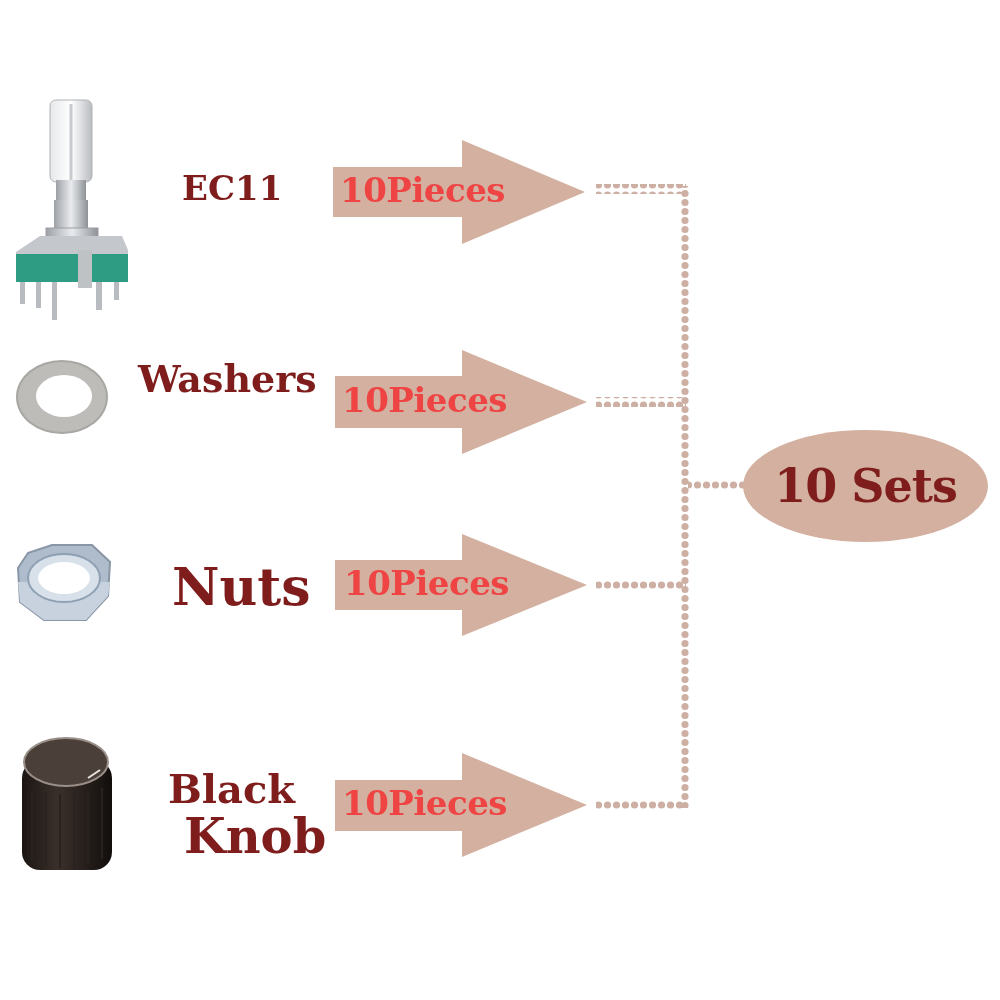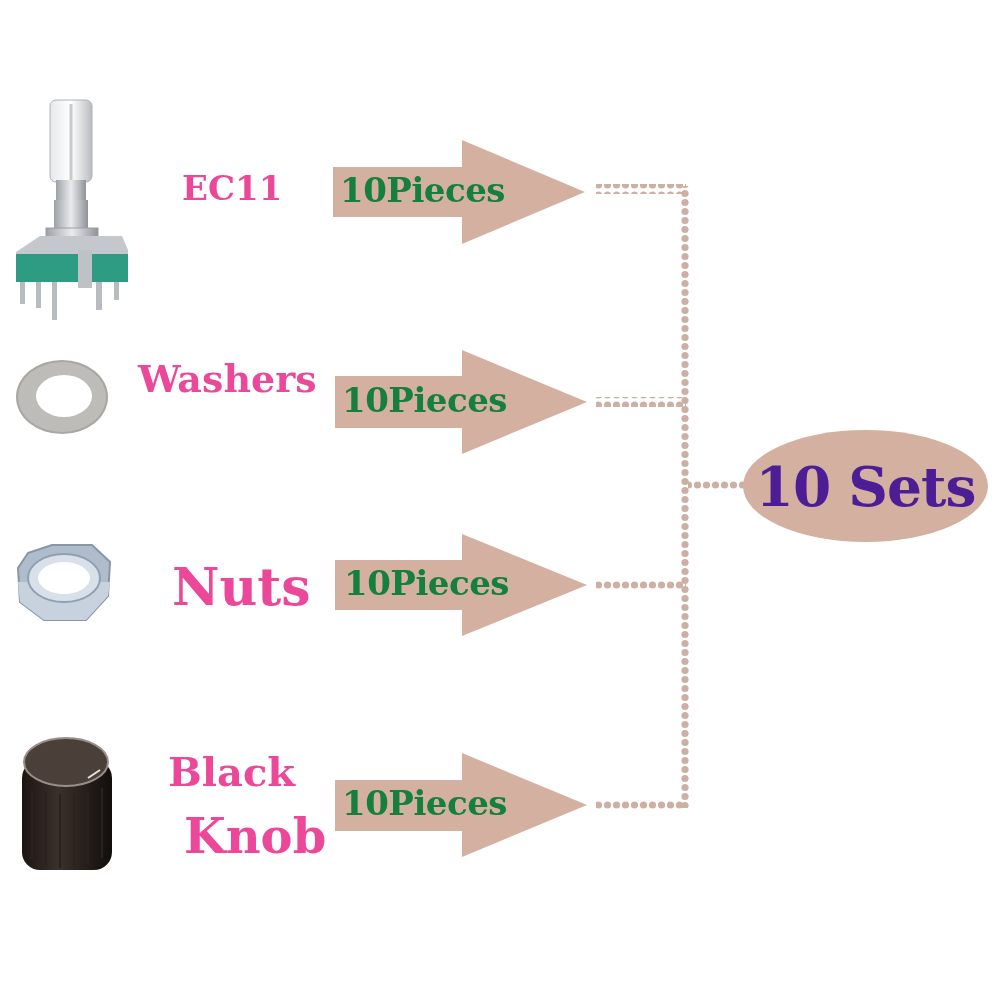--- a/index.html
+++ b/index.html
@@ -1,23 +1,23 @@
 <!DOCTYPE html>
 <html><head>
 <meta charset="utf-8">
 <style>
   html, body { margin: 0; padding: 0; background: #ffffff; }
   body { width: 1000px; height: 1000px; position: relative; overflow: hidden;
          font-family: "DejaVu Serif", "Liberation Serif", serif; }
-  .label { position: absolute; color: #ec4899; font-family: "DejaVu Serif", serif; font-weight: bold; }
+  .label { position: absolute; color: #7f1d1d; font-family: "DejaVu Serif", serif; font-weight: bold; }
   .arrow-text { position: absolute; font-family: "DejaVu Serif", serif; font-weight: bold;
-                color: #15803d; font-size: 34px; letter-spacing: -0.5px; white-space: nowrap; }
+                color: #ef4444; font-size: 34px; letter-spacing: -0.5px; white-space: nowrap; }
   .sets-ellipse { position: absolute; left: 743px; top: 430px; width: 245px; height: 112px;
                   border-radius: 50%; display: flex; align-items: center; justify-content: center; }
-  .sets-text { font-family: "DejaVu Serif", serif; font-weight: bold; font-size: 55px; color: #4c1d95;
+  .sets-text { font-family: "DejaVu Serif", serif; font-weight: bold; font-size: 46px; color: #7f1d1d;
                letter-spacing: -1px; }
   svg { position: absolute; left: 0; top: 0; }
 </style>
 </head>
 <body>
 
 <svg width="1000" height="1000" viewBox="0 0 1000 1000">
   <defs>
     <linearGradient id="shaft" x1="0" x2="1">
       <stop offset="0" stop-color="#e6e8ea"></stop>
@@ -96,21 +96,21 @@
     <rect x="596" y="580" width="90" height="10" fill="url(#dotH)"></rect>
     <rect x="596" y="800" width="90" height="10" fill="url(#dotH)"></rect>
     <rect x="679" y="186" width="10" height="622" fill="url(#dotV)"></rect>
     <rect x="688" y="481" width="56" height="10" fill="url(#dotH)"></rect>
   </g>
 </svg>
 
 <div class="label" style="left:182px; top:168px; font-size:34px;">EC11</div>
 <div class="label" style="left:138px; top:356px; font-size:38px;">Washers</div>
 <div class="label" style="left:172px; top:556px; font-size:52px;">Nuts</div>
-<div class="label" style="left:168px; top:748px; font-size:40px;">Black</div>
+<div class="label" style="left:168px; top:765px; font-size:40px;">Black</div>
 <div class="label" style="left:184px; top:808px; font-size:48px;">Knob</div>
 
 <div class="arrow-text" style="left:340px; top:170px;">10Pieces</div>
 <div class="arrow-text" style="left:342px; top:380px;">10Pieces</div>
 <div class="arrow-text" style="left:344px; top:563px;">10Pieces</div>
 <div class="arrow-text" style="left:342px; top:783px;">10Pieces</div>
 
 <div class="sets-ellipse" style="background:#d3b09f;">
   <span class="sets-text">10 Sets</span>
 </div>

